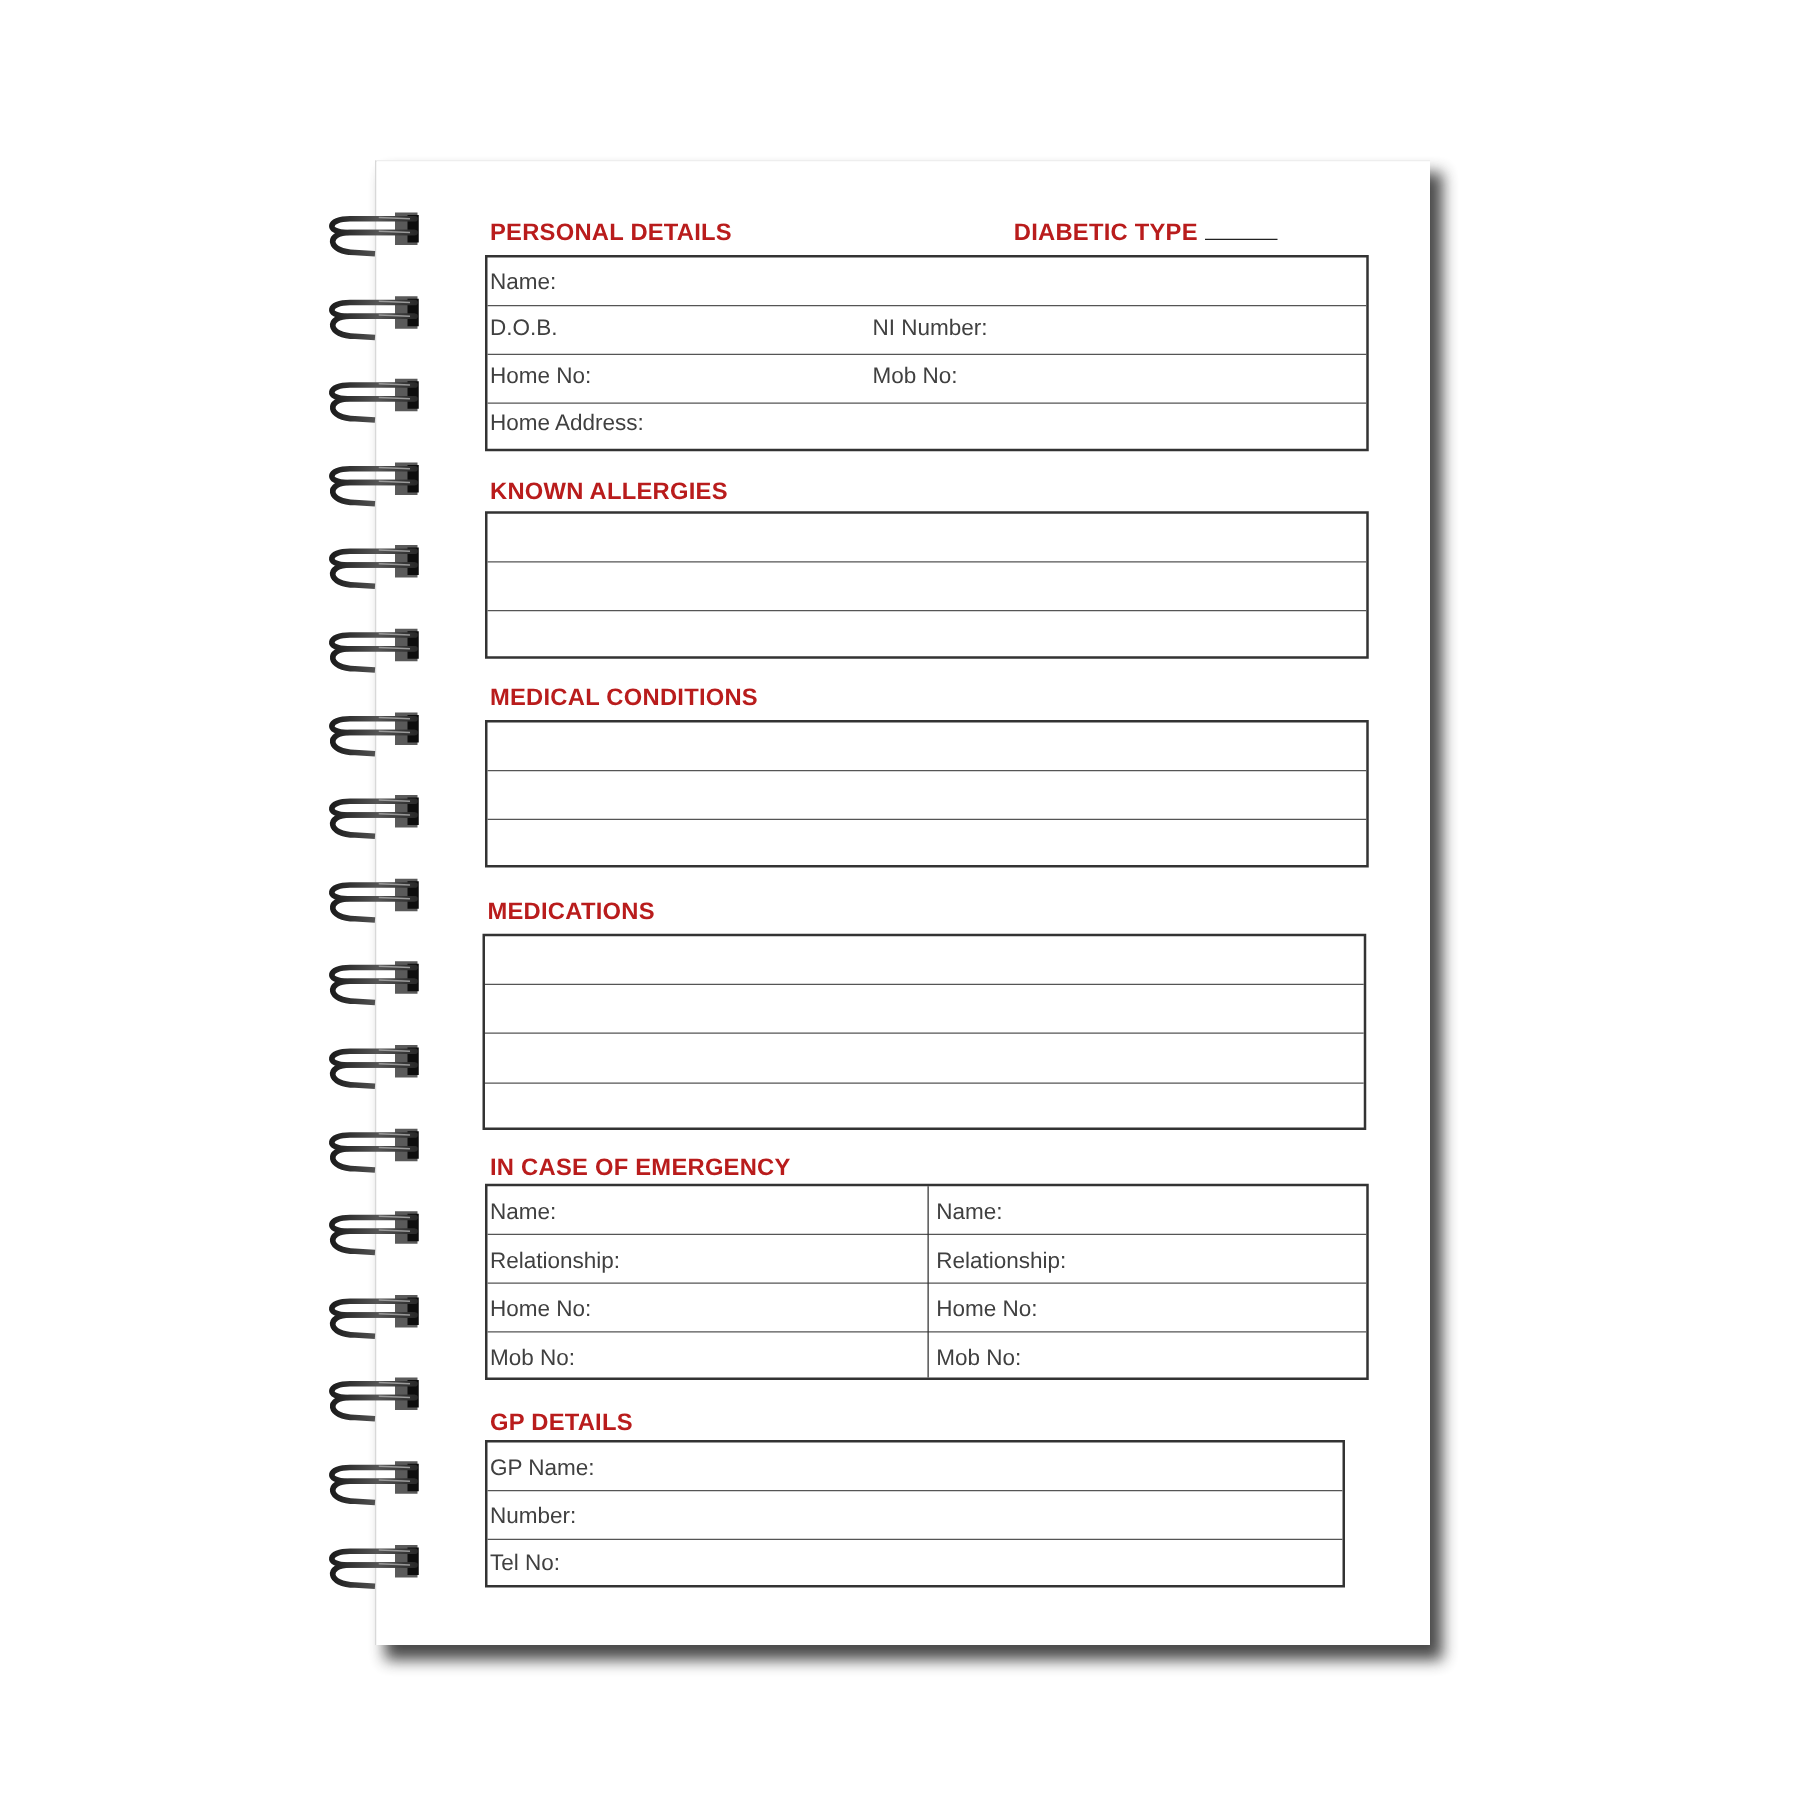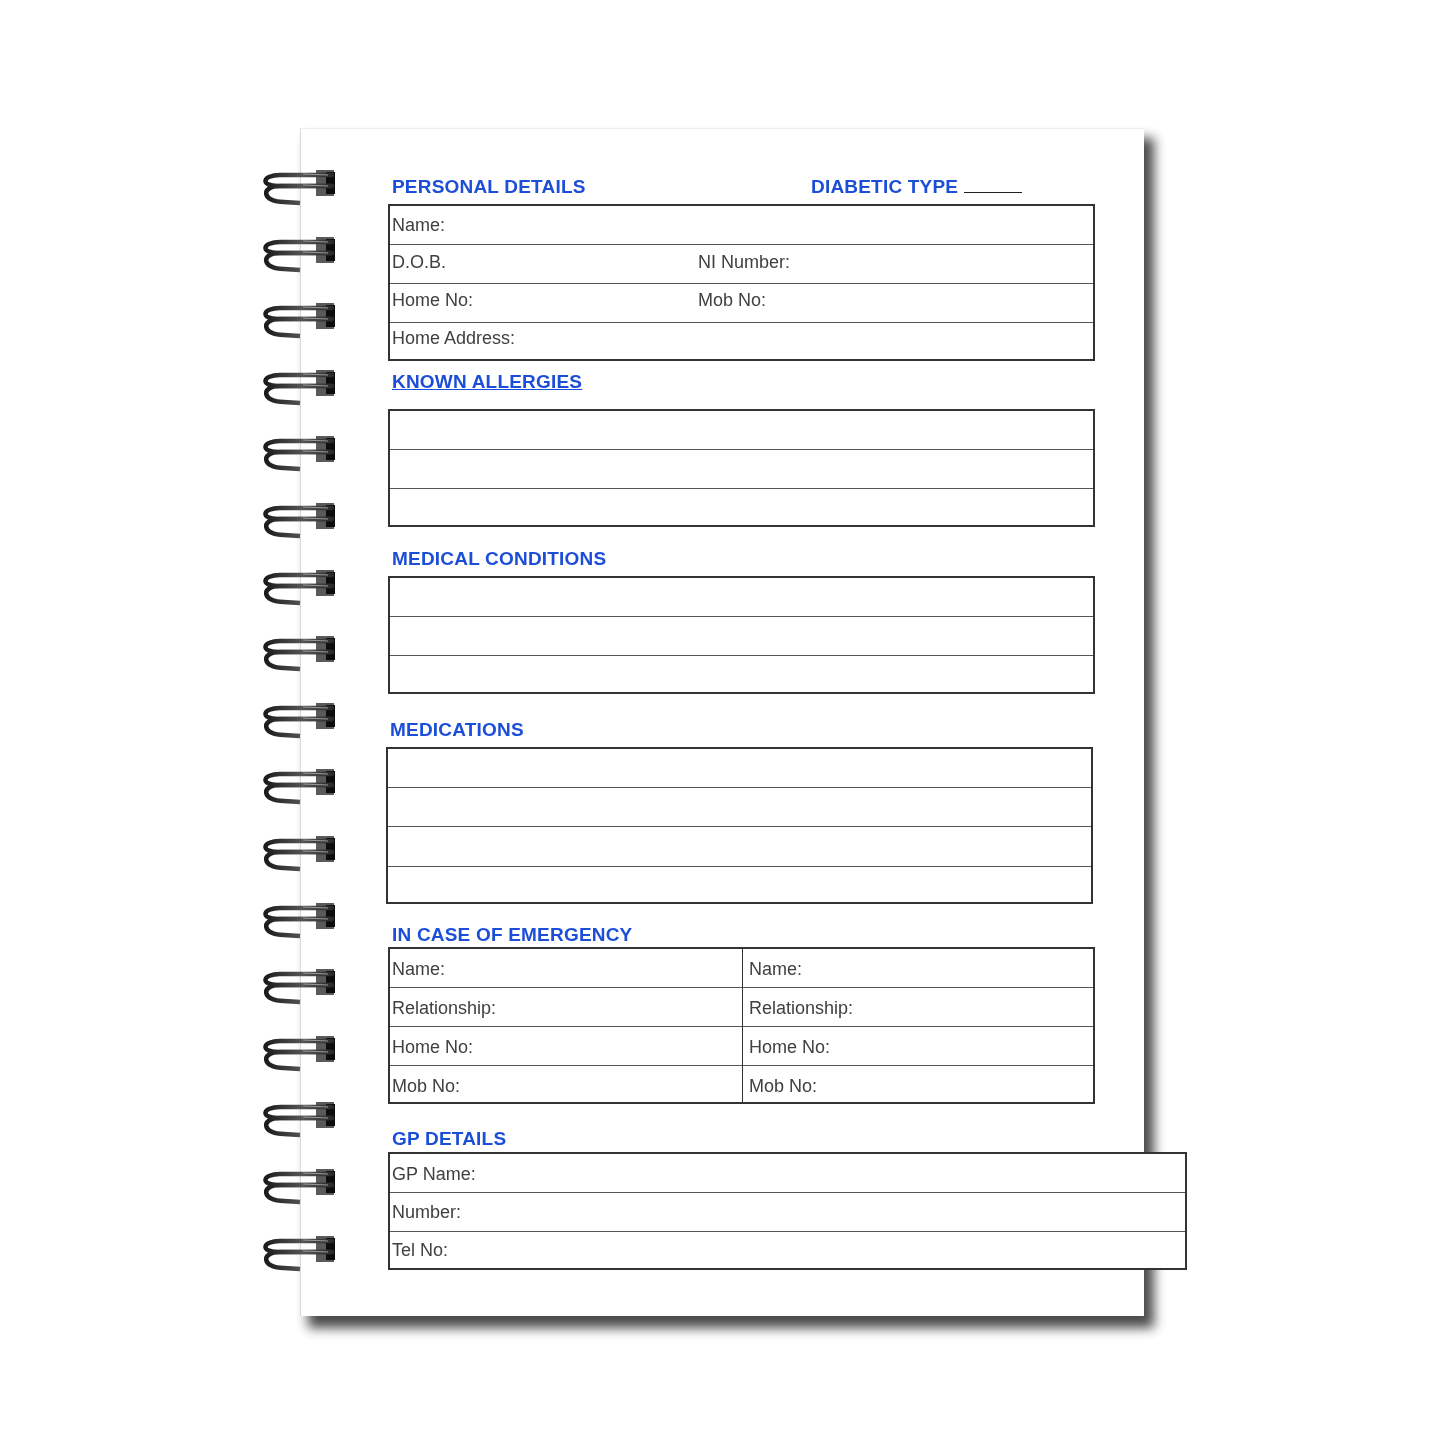--- a/index.html
+++ b/index.html
@@ -1,21 +1,21 @@
 <!DOCTYPE html>
 <html><head>
 <meta charset="utf-8">
 <style>
   html, body { margin: 0; padding: 0; background: #ffffff; }
   body { width: 1445px; height: 1445px; position: relative; overflow: hidden; font-family: "Liberation Sans", "DejaVu Sans", sans-serif; color: #1a1a1a; }
 
   .shadow { position: absolute; left: 308px; top: 138px; width: 846px; height: 1190px; background: #2a2a2a; filter: blur(6px); opacity: 0.85; }
   .page { position: absolute; left: 300px; top: 128px; width: 844px; height: 1188px; background: #ffffff; border-left: 1px solid #d8d8d8; border-top: 1px solid #eeeeee; box-sizing: border-box; }
 
-  .heading { position: absolute; font-weight: bold; font-size: 19px; letter-spacing: 0.2px; color: #1d4ed8; white-space: nowrap; }
+  .heading { position: absolute; font-weight: bold; font-size: 19px; letter-spacing: 0.2px; color: #b91c1c; white-space: nowrap; }
   .diabetic-line { display: inline-block; width: 58px; border-bottom: 1.5px solid #222; margin-left: 6px; height: 14px; vertical-align: baseline; }
 
   .box { position: absolute; border: 2px solid #333; box-sizing: border-box; background: #fff; }
   .row { position: absolute; left: 0; right: 0; border-top: 1.5px solid #555; }
   .vline { position: absolute; top: 0; bottom: 0; border-left: 1.5px solid #333; }
   .lbl { position: absolute; font-size: 18px; color: #404040; white-space: nowrap; }
 
   .ring { position: absolute; left: 258px; width: 86px; height: 42px; }
 </style>
 </head>
@@ -291,21 +291,21 @@
   <div class="row" style="top:77px;"></div>
   <div class="row" style="top:116px;"></div>
   <div class="lbl" style="left:2px; top:9px;">Name:</div>
   <div class="lbl" style="left:2px; top:46px;">D.O.B.</div>
   <div class="lbl" style="left:308px; top:46px;">NI Number:</div>
   <div class="lbl" style="left:2px; top:84px;">Home No:</div>
   <div class="lbl" style="left:308px; top:84px;">Mob No:</div>
   <div class="lbl" style="left:2px; top:122px;">Home Address:</div>
 </div>
 
-<div class="heading" style="left:392px; top:371px;text-decoration:underline;">KNOWN ALLERGIES</div>
+<div class="heading" style="left:392px; top:383px;">KNOWN ALLERGIES</div>
 <div class="box" style="left:388px; top:409px; width:707px; height:118px;">
   <div class="row" style="top:38px;"></div>
   <div class="row" style="top:77px;"></div>
 </div>
 
 <div class="heading" style="left:392px; top:548px;">MEDICAL CONDITIONS</div>
 <div class="box" style="left:388px; top:576px; width:707px; height:118px;">
   <div class="row" style="top:38px;"></div>
   <div class="row" style="top:77px;"></div>
 </div>
@@ -329,19 +329,19 @@
   <div class="lbl" style="left:2px; top:88px;">Home No:</div>
   <div class="lbl" style="left:2px; top:127px;">Mob No:</div>
 
   <div class="lbl" style="left:359px; top:10px;">Name:</div>
   <div class="lbl" style="left:359px; top:49px;">Relationship:</div>
   <div class="lbl" style="left:359px; top:88px;">Home No:</div>
   <div class="lbl" style="left:359px; top:127px;">Mob No:</div>
 </div>
 
 <div class="heading" style="left:392px; top:1128px;">GP DETAILS</div>
-<div class="box" style="left:388px; top:1152px; width:799px; height:118px;">
+<div class="box" style="left:388px; top:1152px; width:688px; height:118px;">
   <div class="row" style="top:38px;"></div>
   <div class="row" style="top:77px;"></div>
   <div class="lbl" style="left:2px; top:10px;">GP Name:</div>
   <div class="lbl" style="left:2px; top:48px;">Number:</div>
   <div class="lbl" style="left:2px; top:86px;">Tel No:</div>
 </div>
 
 </body></html>

